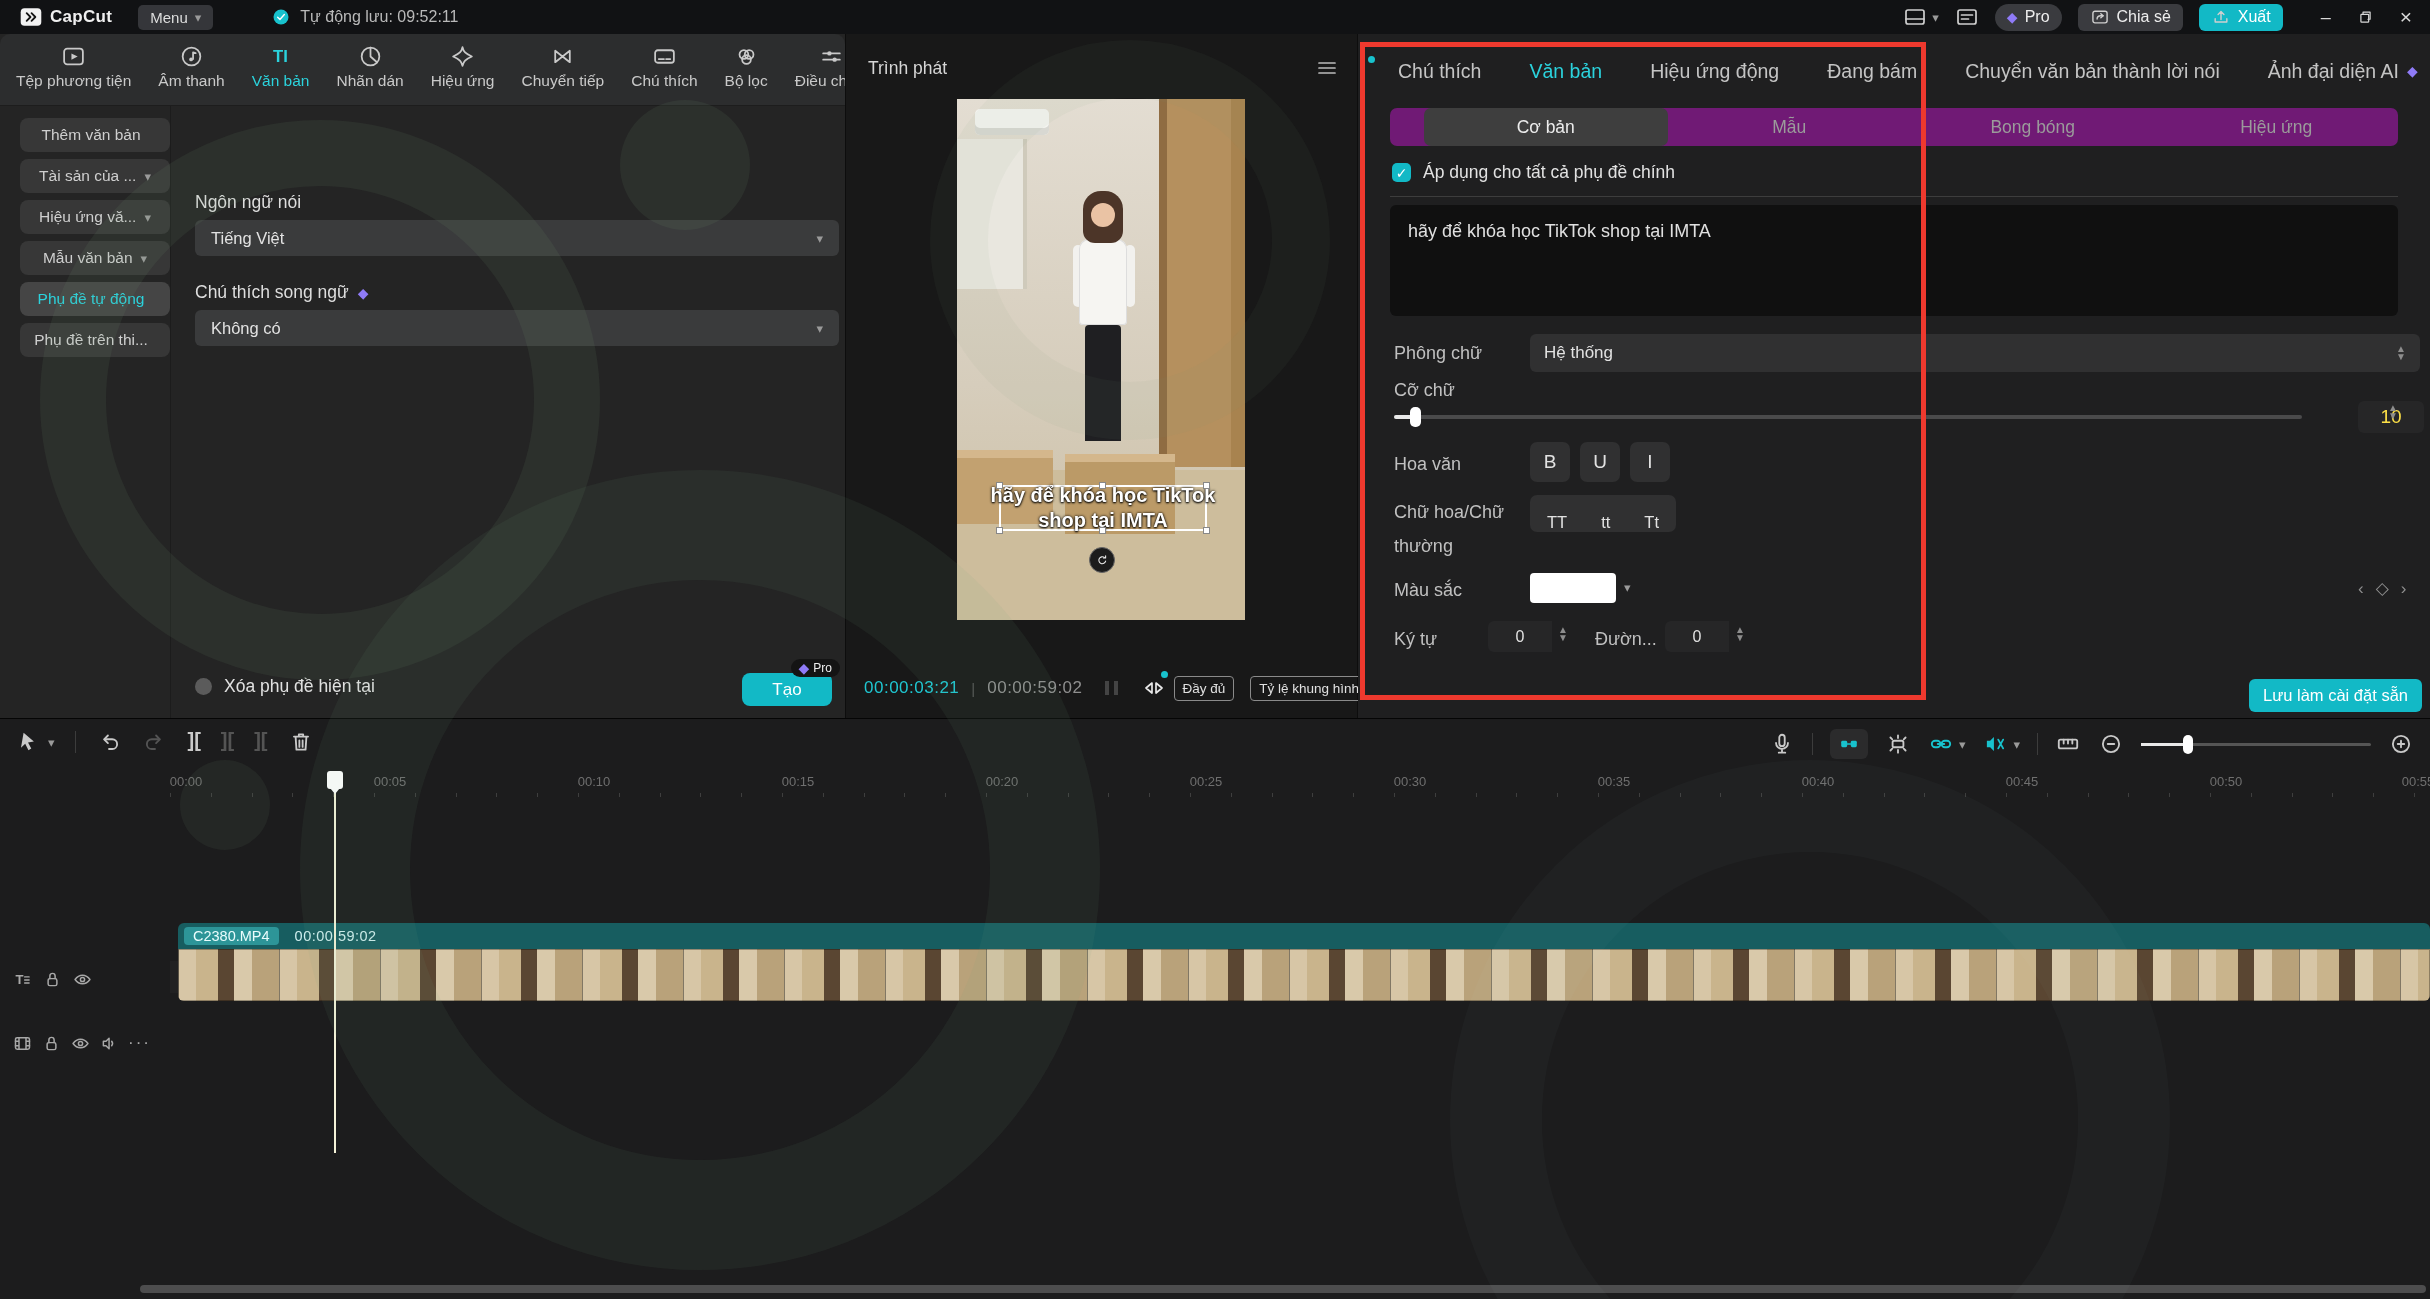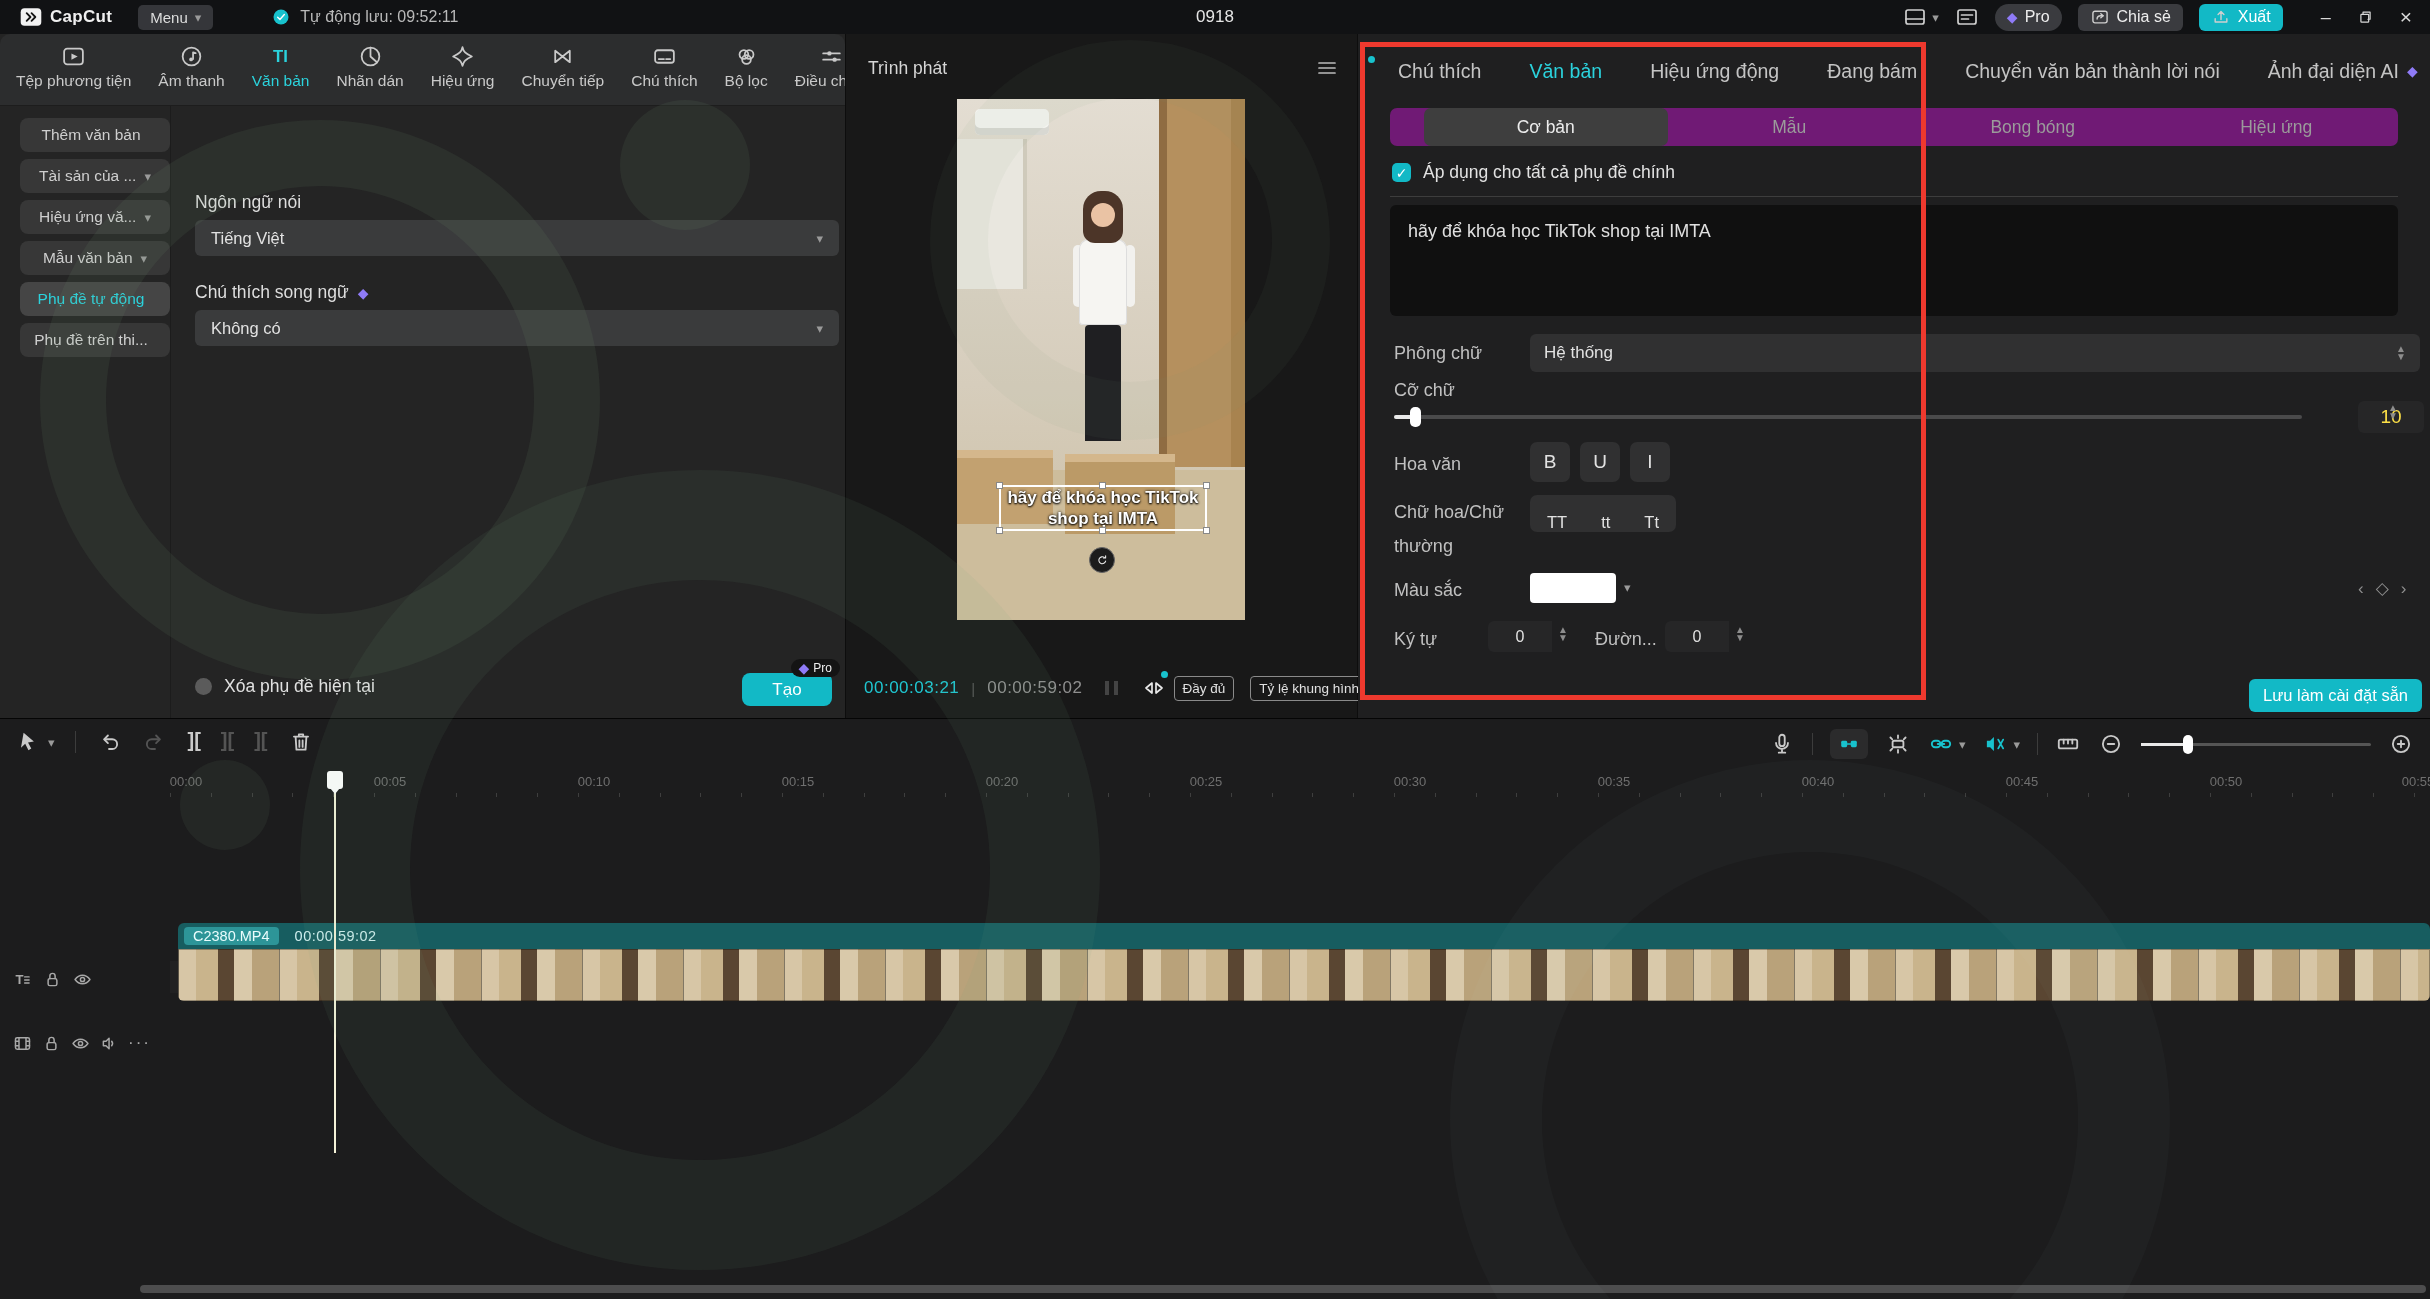--- a/index.html
+++ b/index.html
@@ -64,21 +64,21 @@
   .vid-desk1 { position:absolute; left:0; bottom:96px; width:96px; height:74px; background:#c2a170; box-shadow:inset 0 8px 0 #d4b78c; }
   .vid-desk2 { position:absolute; right:70px; bottom:86px; width:110px; height:80px; background:#bb9a67; box-shadow:inset 0 8px 0 #d4b78c; }
   .w-hair { position:absolute; left:126px; top:92px; width:40px; height:52px; border-radius:18px 18px 12px 12px; background:#4c3528; }
   .w-face { position:absolute; left:134px; top:104px; width:24px; height:24px; border-radius:50%; background:#eac3a4; }
   .w-shirt { position:absolute; left:122px; top:140px; width:48px; height:86px; border-radius:10px 10px 4px 4px; background:#f6f5f2; box-shadow:inset 0 0 0 1px #ddd; }
   .w-arm-l { position:absolute; left:116px; top:146px; width:10px; height:62px; border-radius:6px; background:#f2f1ee; }
   .w-arm-r { position:absolute; left:168px; top:146px; width:10px; height:62px; border-radius:6px; background:#f2f1ee; }
   .w-pants { position:absolute; left:128px; top:226px; width:36px; height:116px; background:#1f1f22; border-radius:4px 4px 0 0; }
   .sub-box { position:absolute; left:42px; top:386px; width:208px; height:46px; border:2px solid #fff; display:flex; flex-direction:column; align-items:center; justify-content:center; }
   .sub-box .h { position:absolute; width:7px; height:7px; background:#fff; border:1px solid #888; }
-  .sub-line { font-size:17px; font-weight:bold; color:#fff; line-height:1.25; text-shadow:0 0 3px #000,0 1px 2px #000; white-space:nowrap; }
+  .sub-line { font-size:20px; font-weight:bold; color:#fff; line-height:1.25; text-shadow:0 0 3px #000,0 1px 2px #000; white-space:nowrap; }
   .rot-handle { position:absolute; left:132px; top:448px; width:26px; height:26px; border-radius:50%; background:#1c1c1c; border:1px solid #666; color:#eee; display:flex; align-items:center; justify-content:center; }
   .rot-handle span{ width:15px; height:15px; }
   .pbar { position:absolute; left:0; bottom:14px; width:513px; height:32px; display:flex; align-items:center; padding:0 18px; gap:8px; }
   .t-cur { font-size:17px; color:#1fc7d2; letter-spacing:.5px; }
   .t-sep { color:#555; font-size:15px; margin:0 4px; }
   .t-tot { font-size:17px; color:#8f8f8f; letter-spacing:.5px; }
   .dim-ctl { display:flex; gap:5px; margin-left:14px; opacity:.3; }
   .dim-ctl i { width:4px; height:14px; background:#aaa; display:block; }
   .p-ico { width:24px; height:24px; color:#e8e8e8; position:relative; }
   .teal-dot { position:absolute; right:-2px; top:-5px; width:7px; height:7px; border-radius:50%; background:#18c2cd; }
@@ -188,21 +188,20 @@
     </div>
     <div class="autosave">
       <span class="check-ico" data-icon="check">
           <svg viewBox="0 0 24 24">
             <circle cx="12" cy="12" r="9" class="f"></circle>
             <path d="M8 12.4l2.7 2.7 5.3-6" class="wstroke"></path>
           </svg>
         </span>
       <span>Tự động lưu: 09:52:11</span>
     </div>
-    <div class="proj-title">0918</div>
     <div class="tb-right">
       <span class="flex" style="gap:5px">
           <span class="tb-ico" data-icon="layout">
             <svg viewBox="0 0 24 24">
               <rect x="3" y="5" width="18" height="14" rx="2"></rect>
               <path d="M3 14h18"></path>
             </svg>
           </span>
           <span class="chev">▾</span>
         </span>

